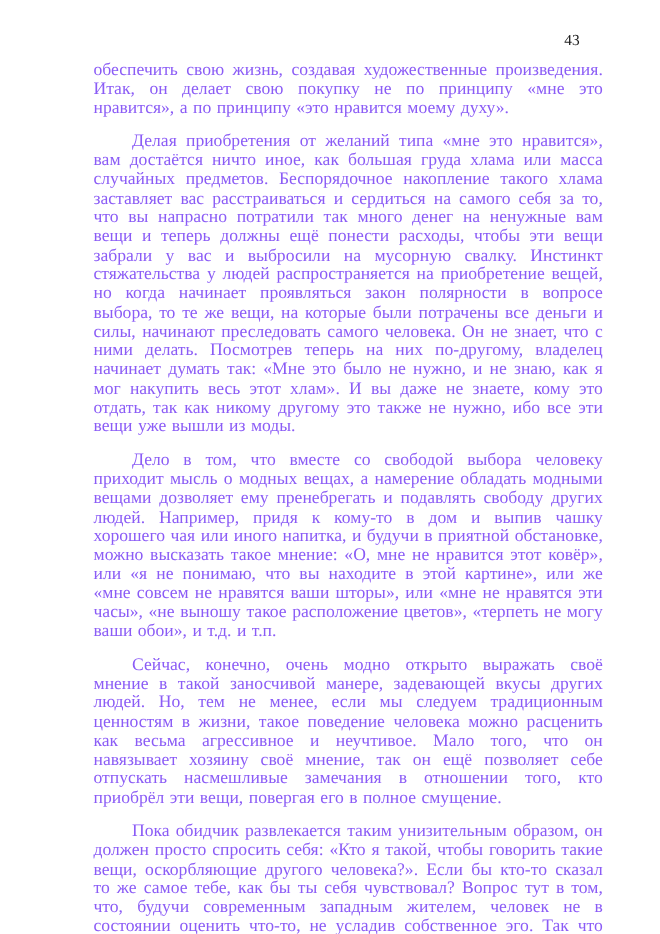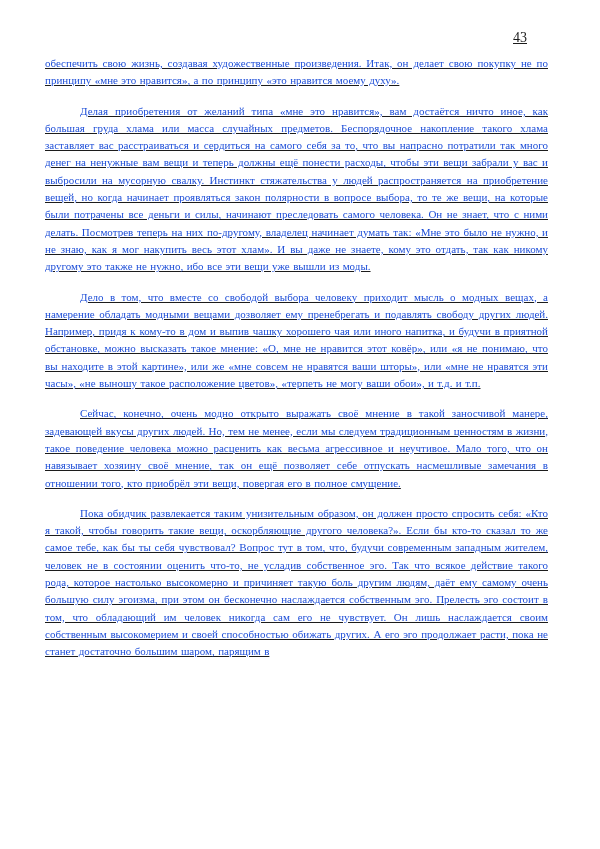--- a/index.html
+++ b/index.html
@@ -10,39 +10,38 @@
     width: 600px;
     height: 849px;
     background: #ffffff;
     overflow: hidden;
     font-family: "Liberation Serif", serif;
   }
   .page {
     box-sizing: border-box;
     width: 600px;
     height: 849px;
-    padding: 30px 52px 0 45px;
+    padding: 30px 52px 0 85px;
     background: #ffffff;
     color: #1c1c1c;
-    text-decoration: underline;
   }
   .page-number {
     text-align: right;
     padding-right: 21px;
     font-size: 14px;
     line-height: 16px;
     margin-bottom: 9px;
     color: #1c1c1c;
   }
   .content p {
     margin: 0 0 13px 0;
-    font-size: 11px;
+    font-size: 16px;
     line-height: 17.3px;
     text-align: justify;
-    color: #1d4ed8;
+    color: #8b5cf6;
     word-spacing: 0.06em;
   }
   .content p.indented {
     text-indent: 35px;
   }
 </style>
 </head>
 <body>
 
 <div class="page">

